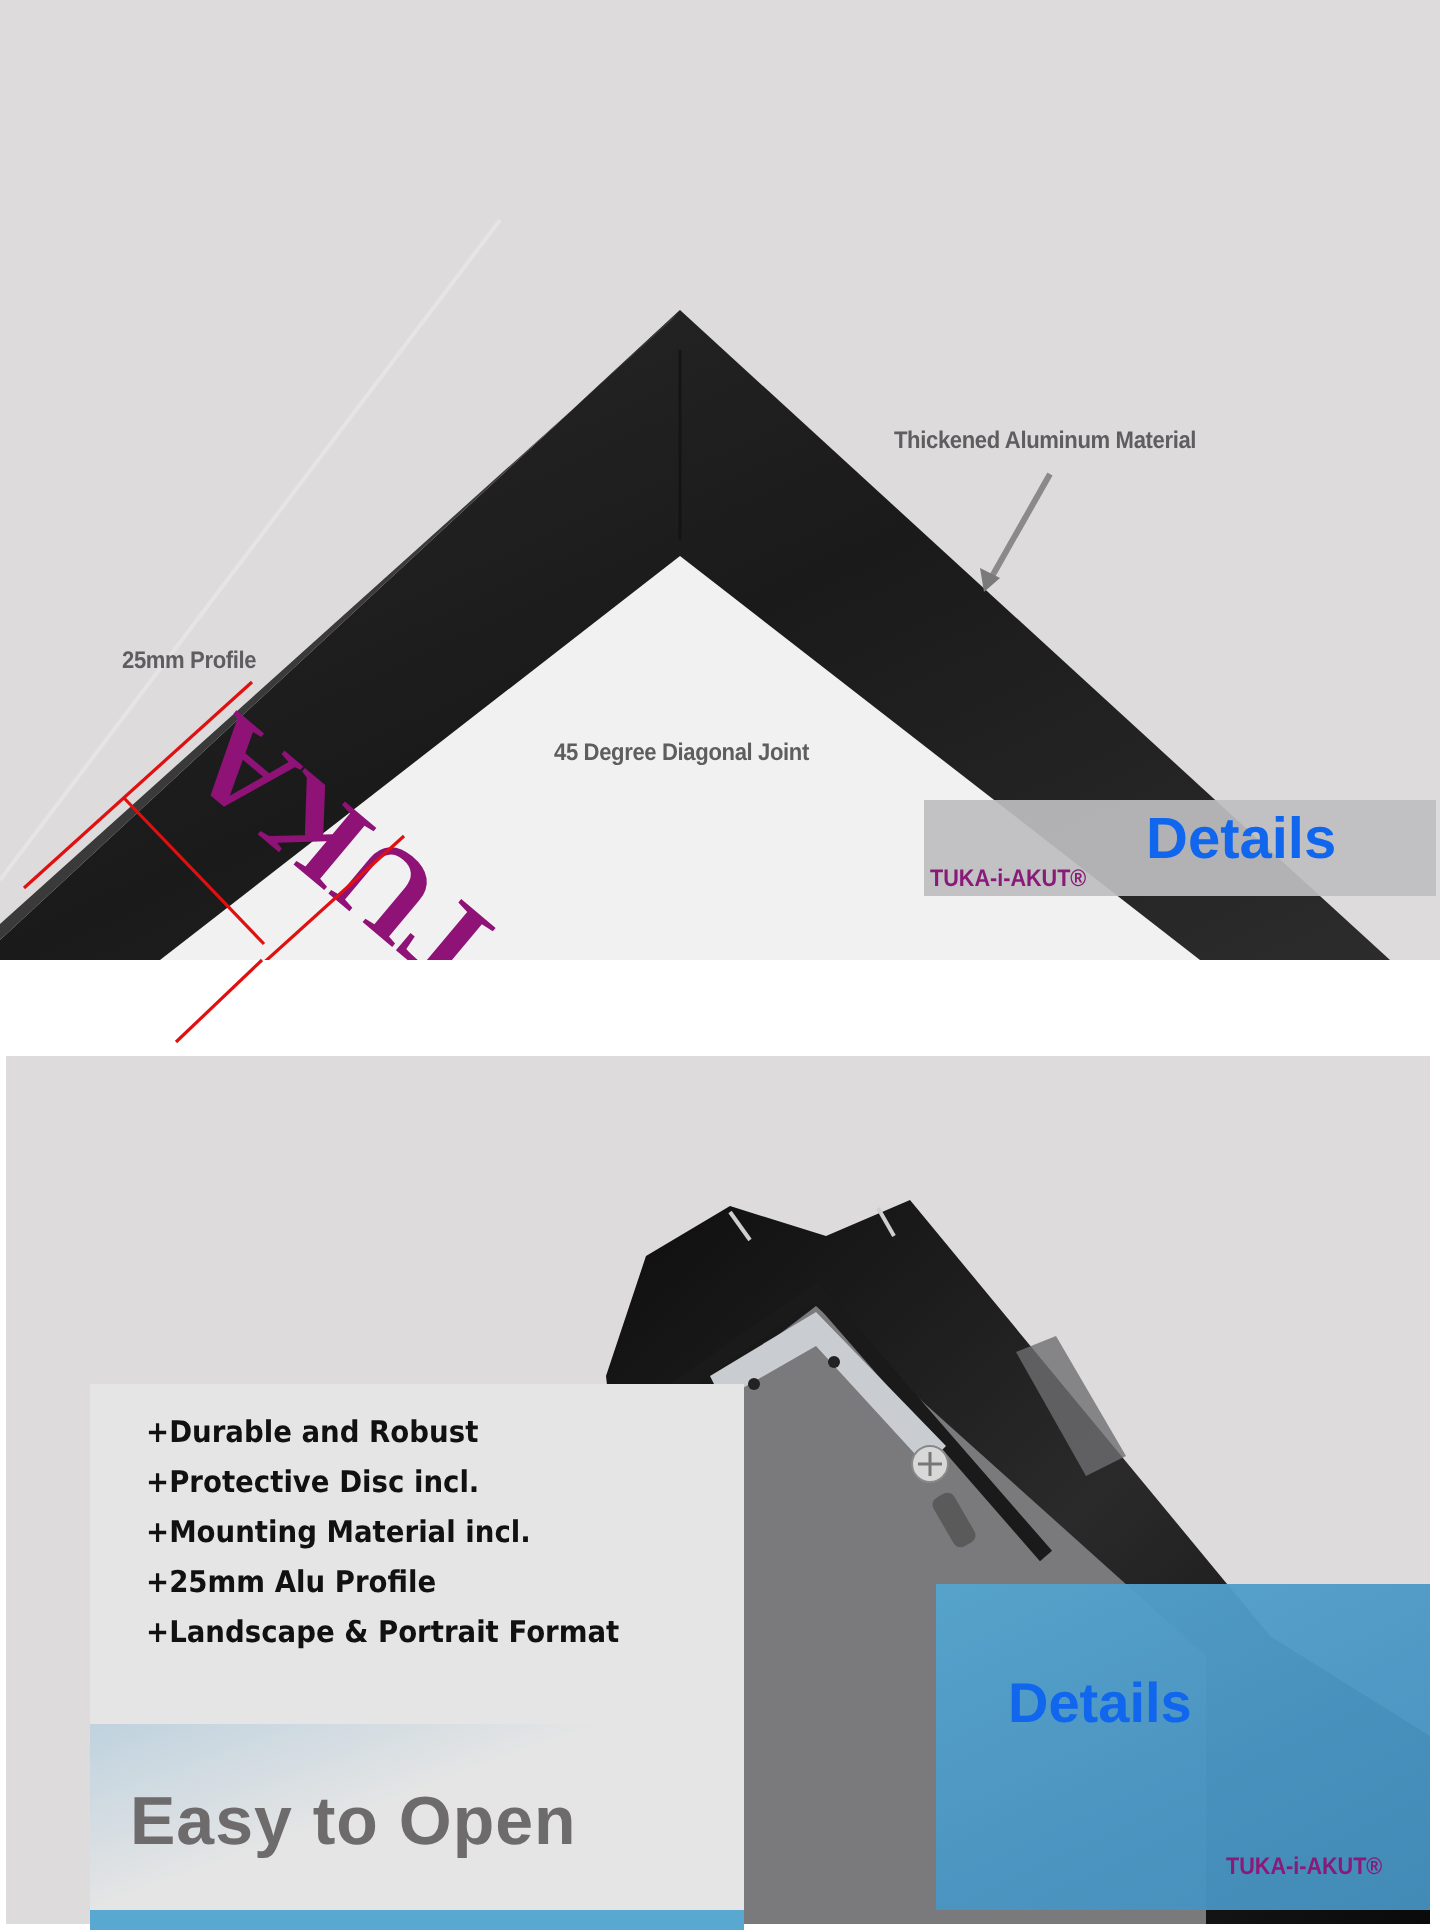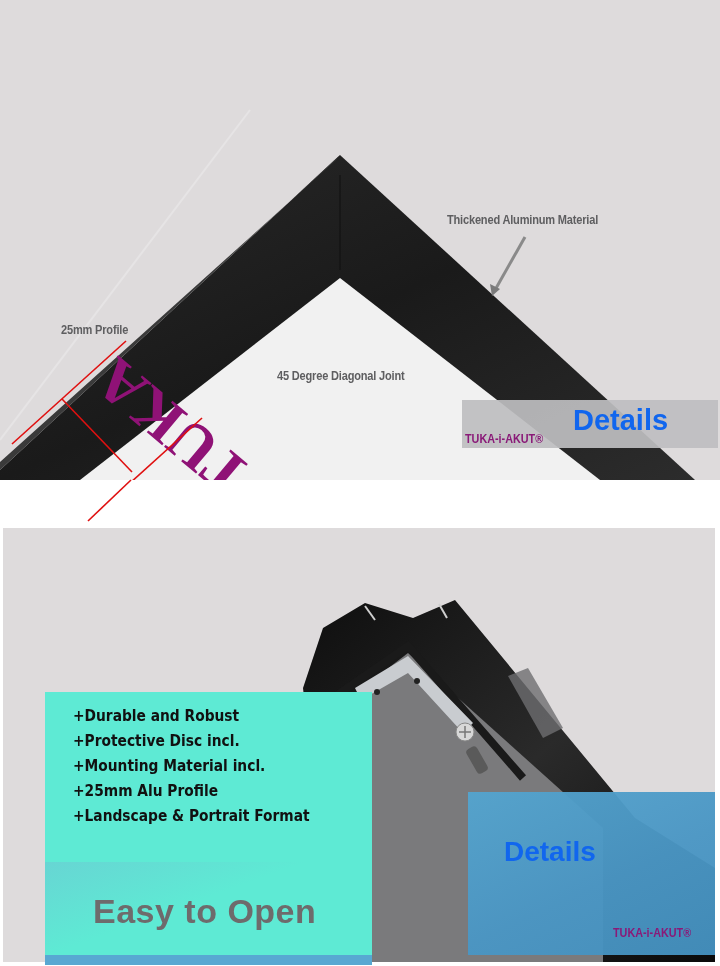--- a/index.html
+++ b/index.html
@@ -9,25 +9,25 @@
     #panel-top { left: 0; top: 0; width: 720px; height: 480px; background: #dedbdc; }
     #panel-bottom { left: 3px; top: 528px; width: 712px; height: 434px; background: #dedbdc; }
     svg.full { position: absolute; left: 0; top: 0; }
 
     .callout { position: absolute; color: #5e5e60; font-weight: bold; font-size: 12px; letter-spacing: -0.2px; white-space: nowrap; transform: scaleX(0.92); transform-origin: left top; }
 
     .details-banner-top { position: absolute; left: 462px; top: 400px; width: 256px; height: 48px; background: rgba(190,190,192,0.92); }
     .details-title { position: absolute; color: #1166ee; font-weight: bold; font-family: "Liberation Sans", sans-serif; text-align: right; }
     .brand-mark { position: absolute; color: #8a1a78; font-weight: bold; font-size: 12px; white-space: nowrap; transform: scaleX(0.9); transform-origin: left top; }
 
-    .features-box { position: absolute; left: 45px; top: 692px; width: 327px; height: 273px; background: #5eead4; }
+    .features-box { position: absolute; left: 45px; top: 692px; width: 327px; height: 273px; background: #e5e5e5; }
     .features-list { position: absolute; left: 28px; top: 12px; margin: 0; padding: 0; list-style: none; }
     .features-list li { color: #111; font-family: "DejaVu Sans", sans-serif; font-weight: bold; font-size: 15px; line-height: 25px; white-space: nowrap; transform: scaleX(0.92); transform-origin: left center; }
     .easy-band { position: absolute; left: 0; top: 170px; width: 327px; height: 92px; background: linear-gradient(160deg, rgba(120,175,210,0.35) 0%, rgba(74,156,200,0.0) 45%); }
-    .easy-text { position: absolute; left: 20px; top: 200px; color: #6e6b6c; font-weight: bold; font-size: 34px; white-space: nowrap; letter-spacing: 0.5px; margin-left: 28px; }
+    .easy-text { position: absolute; left: 20px; top: 200px; color: #6e6b6c; font-weight: bold; font-size: 34px; white-space: nowrap; letter-spacing: 0.5px; }
     .features-foot { position: absolute; left: 0; bottom: 0; width: 327px; height: 10px; background: #58a8d2; }
 
     .details-box-bottom { position: absolute; left: 468px; top: 792px; width: 247px; height: 163px; background: linear-gradient(155deg, rgba(84,164,206,0.96) 0%, rgba(74,150,196,0.96) 55%, rgba(68,144,190,0.96) 100%); }
   </style>
 </head>
 <body>
 
 <div class="panel" id="panel-top">
   <svg class="full" width="720" height="480" viewBox="0 0 720 480">
     <defs>

